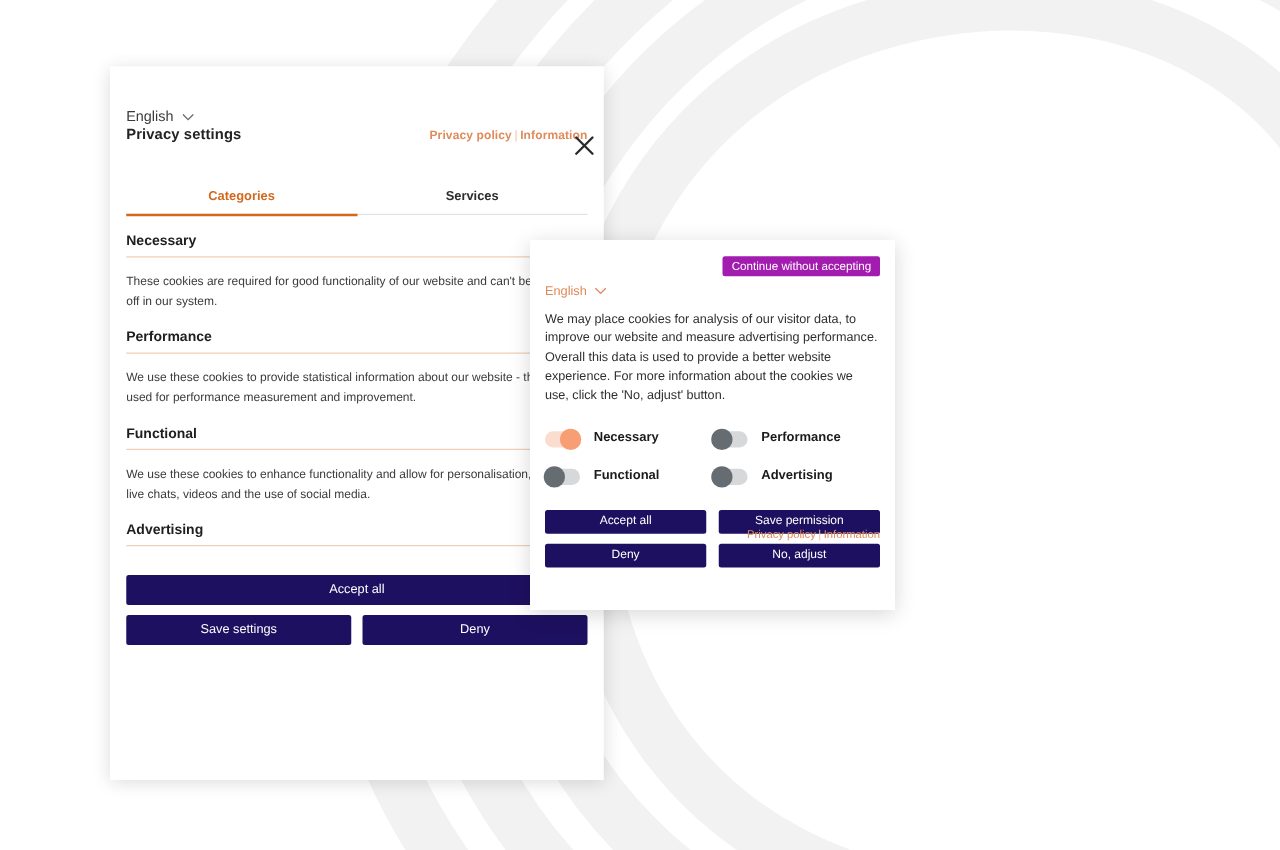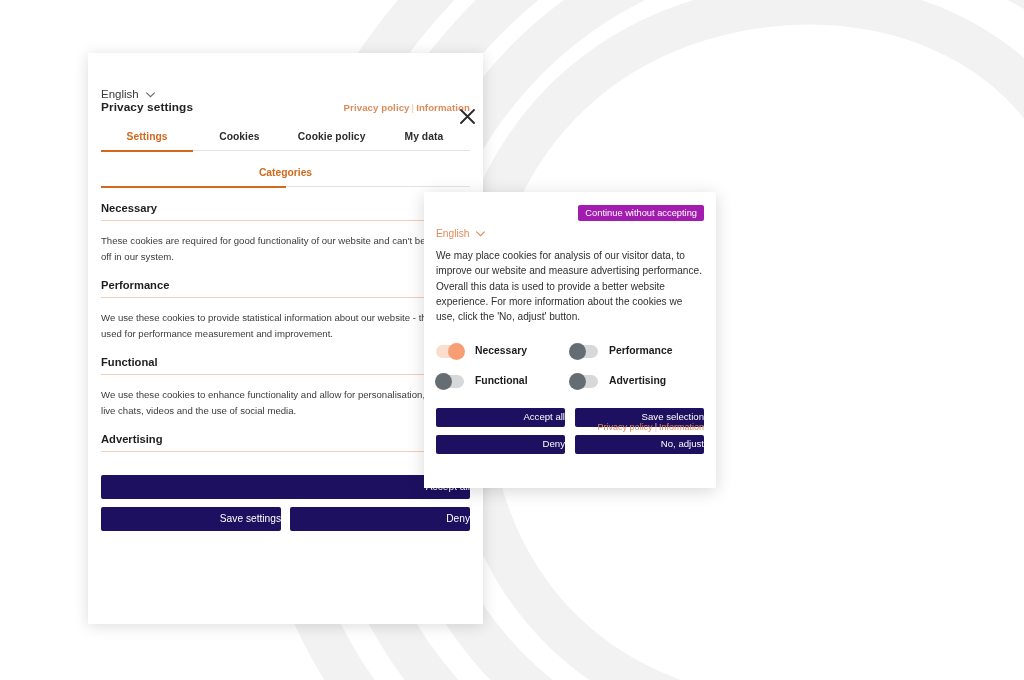--- a/index.html
+++ b/index.html
@@ -123,21 +123,21 @@
   .intro {
     font-size: 9.8px;
     color: #3b3b3b;
     margin-top: 16px;
     line-height: 1.45;
   }
 
   
   .subtabs {
     display: flex;
-    margin-top: 16px;
+    margin-top: 38px;
     border-bottom: 1.6px solid #e3e3e3;
     position: relative;
   }
   .subtab {
     flex: 1;
     text-align: center;
     font-size: 10.3px;
     font-weight: bold;
     color: #2c2c2c;
     padding-bottom: 8px;
@@ -207,21 +207,21 @@
 
   
   .btn {
     background: #1e1060;
     color: #ffffff;
     border: none;
     font-family: "Liberation Sans", sans-serif;
     font-size: 10.2px;
     border-radius: 2px;
     cursor: pointer;
-    text-align: right;
+    text-align: center;
     line-height: 1;
   }
 
   #dialog-settings .btn-full {
     display: block;
     width: 100%;
     height: 24px;
     margin-top: 23px;
   }
   #dialog-settings .btn-row {
@@ -350,30 +350,25 @@
     </span>
   </div>
 
   <div class="title-row">
     <div class="ttl">Privacy settings</div>
     <div class="links">
       <a>Privacy policy</a><span class="sep">|</span><a>Information</a>
     </div>
   </div>
 
-  <div class="tabs">
-    <div class="tab active">Settings</div>
-    <div class="tab">Cookies</div>
-    <div class="tab">Cookie policy</div>
-    <div class="tab">My data</div>
-  </div>
 
 
   <div class="subtabs">
     <div class="subtab active">Categories</div>
+    <div class="subtab">Services</div>
   </div>
 
   <div class="cat">
     <div class="cat-head">Necessary</div>
     <div class="cat-body">
       <div class="cat-desc">These cookies are required for good functionality of our website and can't be switched off in our system.</div>
     </div>
   </div>
 
   <div class="cat">
@@ -446,17 +441,17 @@
       <div class="toggle off">
         <span class="track"></span>
         <span class="knob"></span>
       </div>
       <span class="tg-label">Advertising</span>
     </div>
   </div>
 
   <div class="banner-btns">
     <button class="btn">Accept all</button>
-    <button class="btn">Save selection</button>
+    <button class="btn">Save permission</button>
     <button class="btn">Deny</button>
     <button class="btn">No, adjust</button>
   </div>
 </div>
 
 </body></html>

